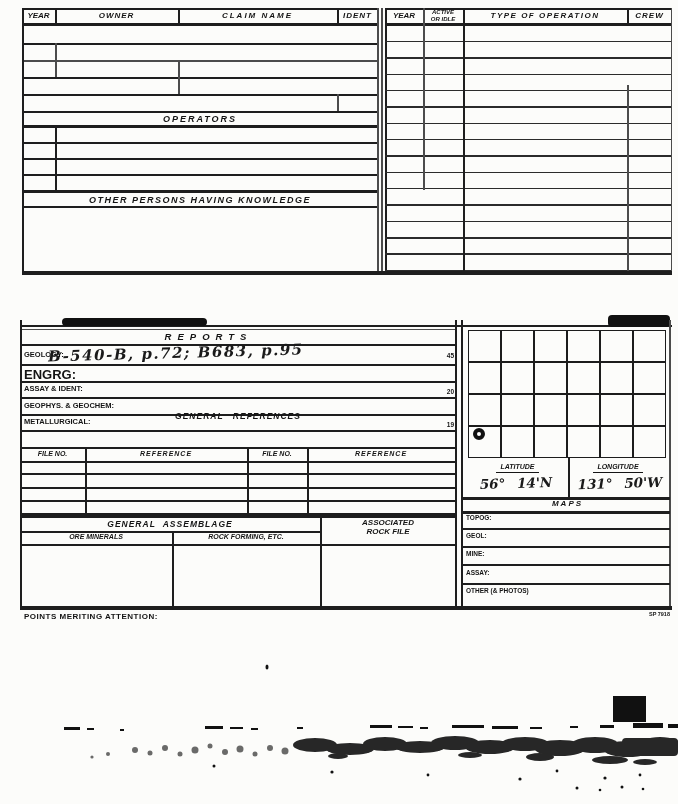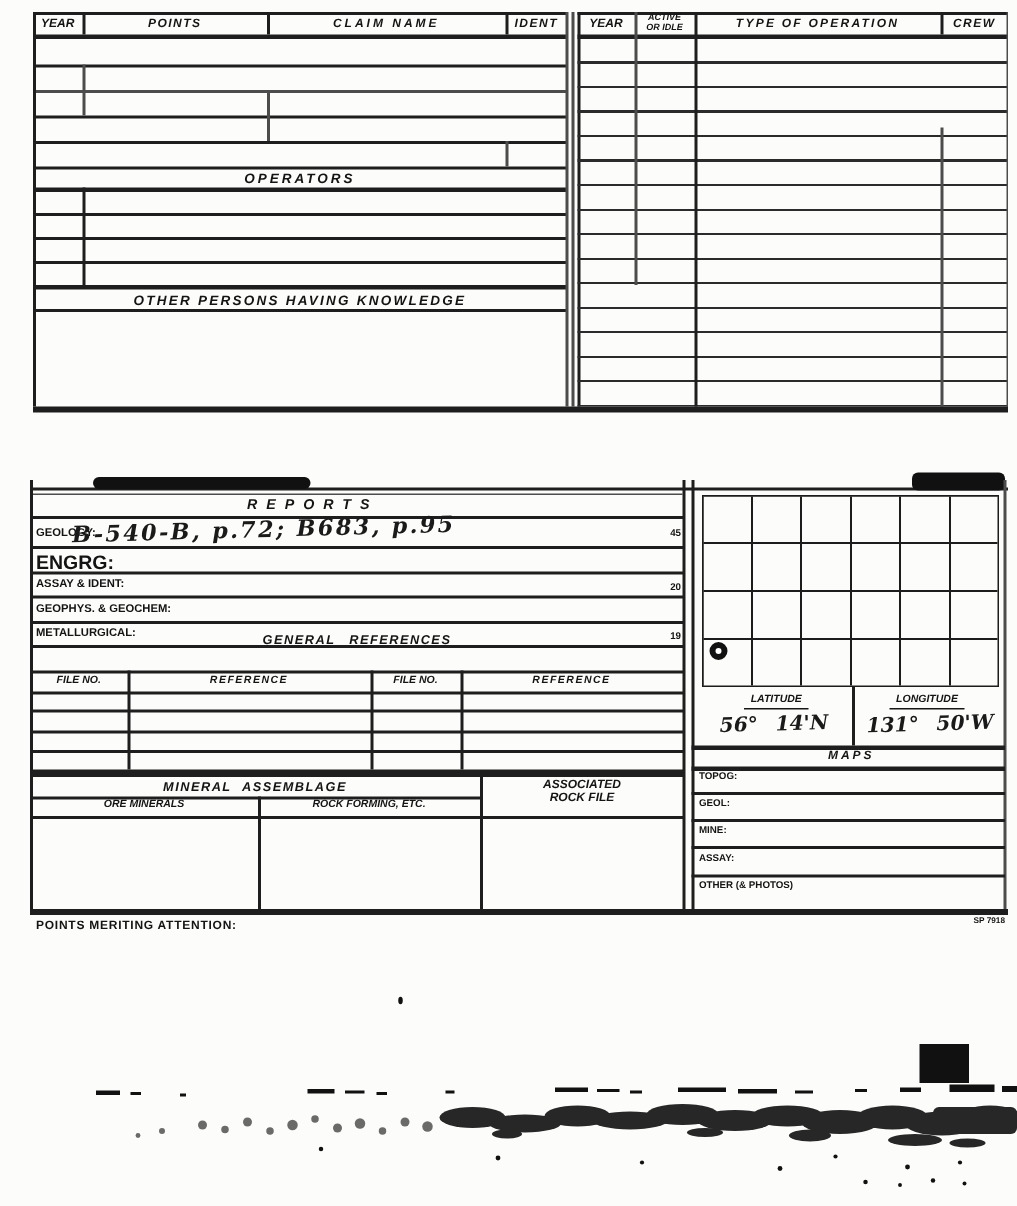--- a/index.html
+++ b/index.html
@@ -46,21 +46,21 @@
     <i class="ln fd" style="left:377px;top:8px;width:1.5px;height:263px"></i>
     <i class="ln" style="left:55px;top:8px;width:1.5px;height:15px"></i>
     <i class="ln" style="left:178px;top:8px;width:1.5px;height:15px"></i>
     <i class="ln" style="left:337px;top:8px;width:1.5px;height:15px"></i>
     <i class="ln fd" style="left:55px;top:43px;width:1.5px;height:34px"></i>
     <i class="ln fd" style="left:178px;top:60px;width:1.5px;height:34px"></i>
     <i class="ln fd" style="left:337px;top:94px;width:1.5px;height:17px"></i>
     <i class="ln" style="left:55px;top:125px;width:1.5px;height:65px"></i>
 
     <div class="lb c" style="left:22px;top:12px;width:33px;font-size:8px">YEAR</div>
-    <div class="lb c" style="left:55px;top:12px;width:123px;font-size:8px;letter-spacing:1px">POINTS</div>
+    <div class="lb c" style="left:55px;top:12px;width:123px;font-size:8px;letter-spacing:1px">OWNER</div>
     <div class="lb c" style="left:178px;top:12px;width:159px;font-size:8px;letter-spacing:2px">CLAIM NAME</div>
     <div class="lb c" style="left:337px;top:12px;width:41px;font-size:8px;letter-spacing:1px">IDENT</div>
     <div class="lb c" style="left:22px;top:114px;width:356px;font-size:9px;letter-spacing:2px">OPERATORS</div>
     <div class="lb c" style="left:22px;top:195px;width:356px;font-size:9px;letter-spacing:1.5px">OTHER PERSONS HAVING KNOWLEDGE</div>
   </div>
 
   <div>
     <i class="ln fd" style="left:381px;top:8px;width:2px;height:263px"></i>
     <i class="ln" style="left:385px;top:8px;width:1.5px;height:263px"></i>
     <i class="ln" style="left:385px;top:8px;width:287px;height:2px"></i>
@@ -110,39 +110,39 @@
 
     <div class="lb" style="left:24px;top:402px;font-size:7.5px">GEOPHYS. &amp; GEOCHEM:</div>
     <i class="ln" style="left:20px;top:414px;width:436px;height:1.5px"></i>
 
     <div class="lb" style="left:24px;top:418px;font-size:7.5px">METALLURGICAL:</div>
     <div class="lb" style="left:434px;top:421px;width:20px;text-align:right;font-size:6.5px">19</div>
     <i class="ln" style="left:20px;top:430px;width:436px;height:2px"></i>
   </div>
 
   <div>
-    <div class="lb c" style="left:20px;top:422px;width:436px;font-size:8.5px;letter-spacing:1px;word-spacing:6px">GENERAL REFERENCES</div>
+    <div class="lb c" style="left:20px;top:412px;width:436px;font-size:8.5px;letter-spacing:1px;word-spacing:6px">GENERAL REFERENCES</div>
     <i class="ln" style="left:20px;top:447px;width:436px;height:1.5px"></i>
     <div class="lb c" style="left:20px;top:450px;width:65px;font-size:7px">FILE NO.</div>
     <div class="lb c" style="left:85px;top:450px;width:162px;font-size:7px;letter-spacing:1px">REFERENCE</div>
     <div class="lb c" style="left:247px;top:450px;width:60px;font-size:7px">FILE NO.</div>
     <div class="lb c" style="left:307px;top:450px;width:148px;font-size:7px;letter-spacing:1px">REFERENCE</div>
     <i class="ln" style="left:20px;top:461px;width:436px;height:2px"></i>
     <i class="ln" style="left:20px;top:473px;width:436px;height:1.5px"></i>
     <i class="ln" style="left:20px;top:487px;width:436px;height:1.5px"></i>
     <i class="ln" style="left:20px;top:500px;width:436px;height:1.5px"></i>
     <i class="ln" style="left:20px;top:513px;width:436px;height:2.5px"></i>
     <i class="ln" style="left:85px;top:447px;width:1.5px;height:66px"></i>
     <i class="ln" style="left:247px;top:447px;width:1.5px;height:66px"></i>
     <i class="ln" style="left:307px;top:447px;width:1.5px;height:66px"></i>
   </div>
 
   <div>
     <i class="ln" style="left:20px;top:516px;width:436px;height:2px"></i>
-    <div class="lb c" style="left:20px;top:520px;width:300px;font-size:8.5px;letter-spacing:1px;word-spacing:4px">MINERAL ASSEMBLAGE</div>
+    <div class="lb c" style="left:20px;top:520px;width:300px;font-size:8.5px;letter-spacing:1px;word-spacing:4px">GENERAL ASSEMBLAGE</div>
     <div class="lb c wrap" style="left:358px;top:519px;width:60px;font-size:8px">ASSOCIATED ROCK FILE</div>
     <i class="ln" style="left:20px;top:531px;width:300px;height:1.5px"></i>
     <div class="lb c" style="left:20px;top:533px;width:152px;font-size:7px">ORE MINERALS</div>
     <div class="lb c" style="left:172px;top:533px;width:148px;font-size:7px">ROCK FORMING, ETC.</div>
     <i class="ln" style="left:20px;top:544px;width:436px;height:2px"></i>
     <i class="ln" style="left:172px;top:531px;width:1.5px;height:75px"></i>
     <i class="ln" style="left:320px;top:516px;width:1.5px;height:90px"></i>
   </div>
 
   <div>

